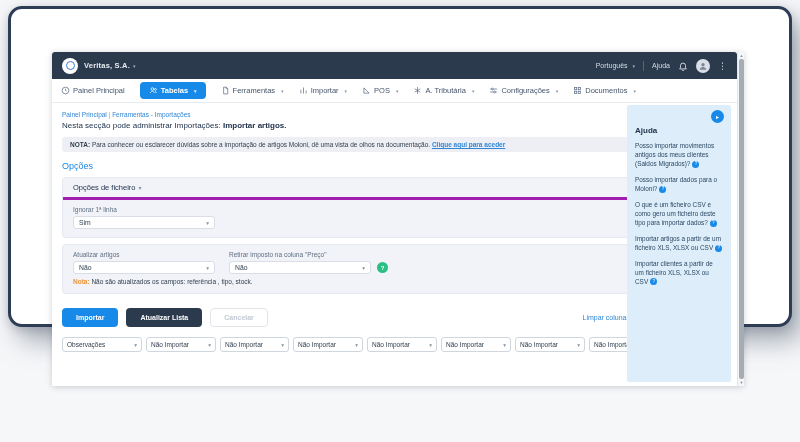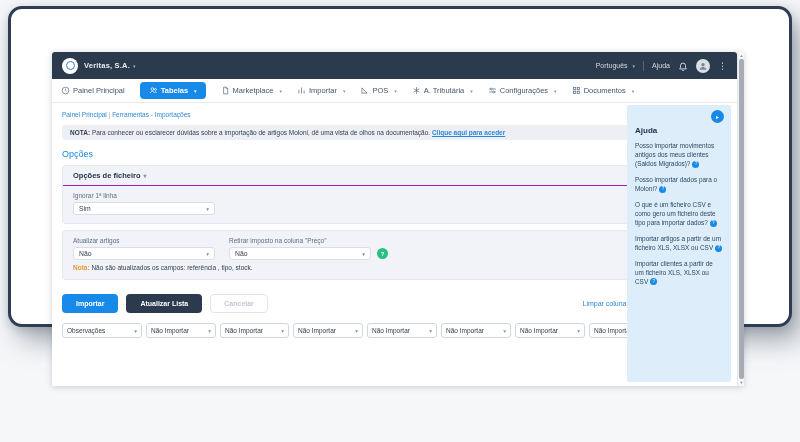--- a/index.html
+++ b/index.html
@@ -50,21 +50,21 @@
   .page-sub b { font-weight:800; }
 
   .nota { margin-top:7px; background:#edeff4; border-radius:3px; padding:4px 8px; font-size:6.5px; color:#32404f; }
   .nota b { font-weight:800; }
   .nota a { color:#2f86d6; font-weight:700; text-decoration:underline; }
 
   .opcoes-h { margin-top:9px; font-size:9px; font-weight:400; color:#1789e8; }
 
   .panel { margin-top:6px; background:#f1f3f8; border:1px solid #e4e8ef; border-radius:4px; }
   .panel-h { display:flex; align-items:center; padding:5px 10px;
-    font-size:7.5px; font-weight:700; color:#22344d; border-bottom:1px solid #a21caf; }
+    font-size:7.5px; font-weight:400; color:#22344d; border-bottom:3px solid #a21caf; }
   .panel-h .chev { color:#8a94a2; font-size:6px; }
   .panel-b { padding:6px 10px 8px; }
   .fields { display:flex; gap:14px; }
   .f-label { font-size:6.5px; color:#5f6f80; margin-bottom:3px; }
   .select { width:142px; height:13px; background:#ffffff; border:1px solid #d9dee6; border-radius:3px;
     display:flex; align-items:center; justify-content:space-between; padding:0 5px; font-size:6.8px; color:#32404f; }
   .select .chev { color:#8a93a0; font-size:5.5px; }
   .field-row2 { display:flex; align-items:center; gap:6px; }
   .q-green { width:11px; height:11px; border-radius:50%; background:#2abf83; color:#ffffff; font-size:6px; font-weight:700;
     display:flex; align-items:center; justify-content:center; flex:0 0 auto; }
@@ -148,21 +148,21 @@
             <path d="M15.5 14.5c2.2.3 3.8 1.7 4.5 4"></path>
           </svg>
         <span>Tabelas</span>
         <span class="chev">▾</span>
       </span>
       <span class="nav-item">
         <svg viewBox="0 0 24 24" fill="none" stroke="currentColor" stroke-width="2">
             <path d="M7 3h7l4 4v14H7z"></path>
             <path d="M14 3v4h4"></path>
           </svg>
-        <span>Marketplace</span>
+        <span>Ferramentas</span>
         <span class="chev">▾</span>
       </span>
       <span class="nav-item">
         <svg viewBox="0 0 24 24" fill="none" stroke="currentColor" stroke-width="2">
             <path d="M5 20V10M12 20V4M19 20v-8"></path>
           </svg>
         <span>Importar</span>
         <span class="chev">▾</span>
       </span>
       <span class="nav-item">
@@ -202,20 +202,23 @@
 
     <div class="content">
       <div class="main">
 
         <div class="breadcrumb">
           <a href="#">Painel Principal</a>
           <span> | </span>
           <a href="#">Ferramentas - Importações</a>
         </div>
 
+        <div class="page-sub">
+          <span>Nesta secção pode administrar Importações: </span><b>Importar artigos.</b>
+        </div>
 
         <div class="nota">
           <b>NOTA:</b><span> Para conhecer ou esclarecer dúvidas sobre a importação de artigos Moloni, dê uma vista de olhos na documentação. </span><a href="#">Clique aqui para aceder</a>
         </div>
 
         <div class="opcoes-h">Opções</div>
 
         <div class="panel">
           <div class="panel-h">
             <span>Opções de ficheiro</span>

